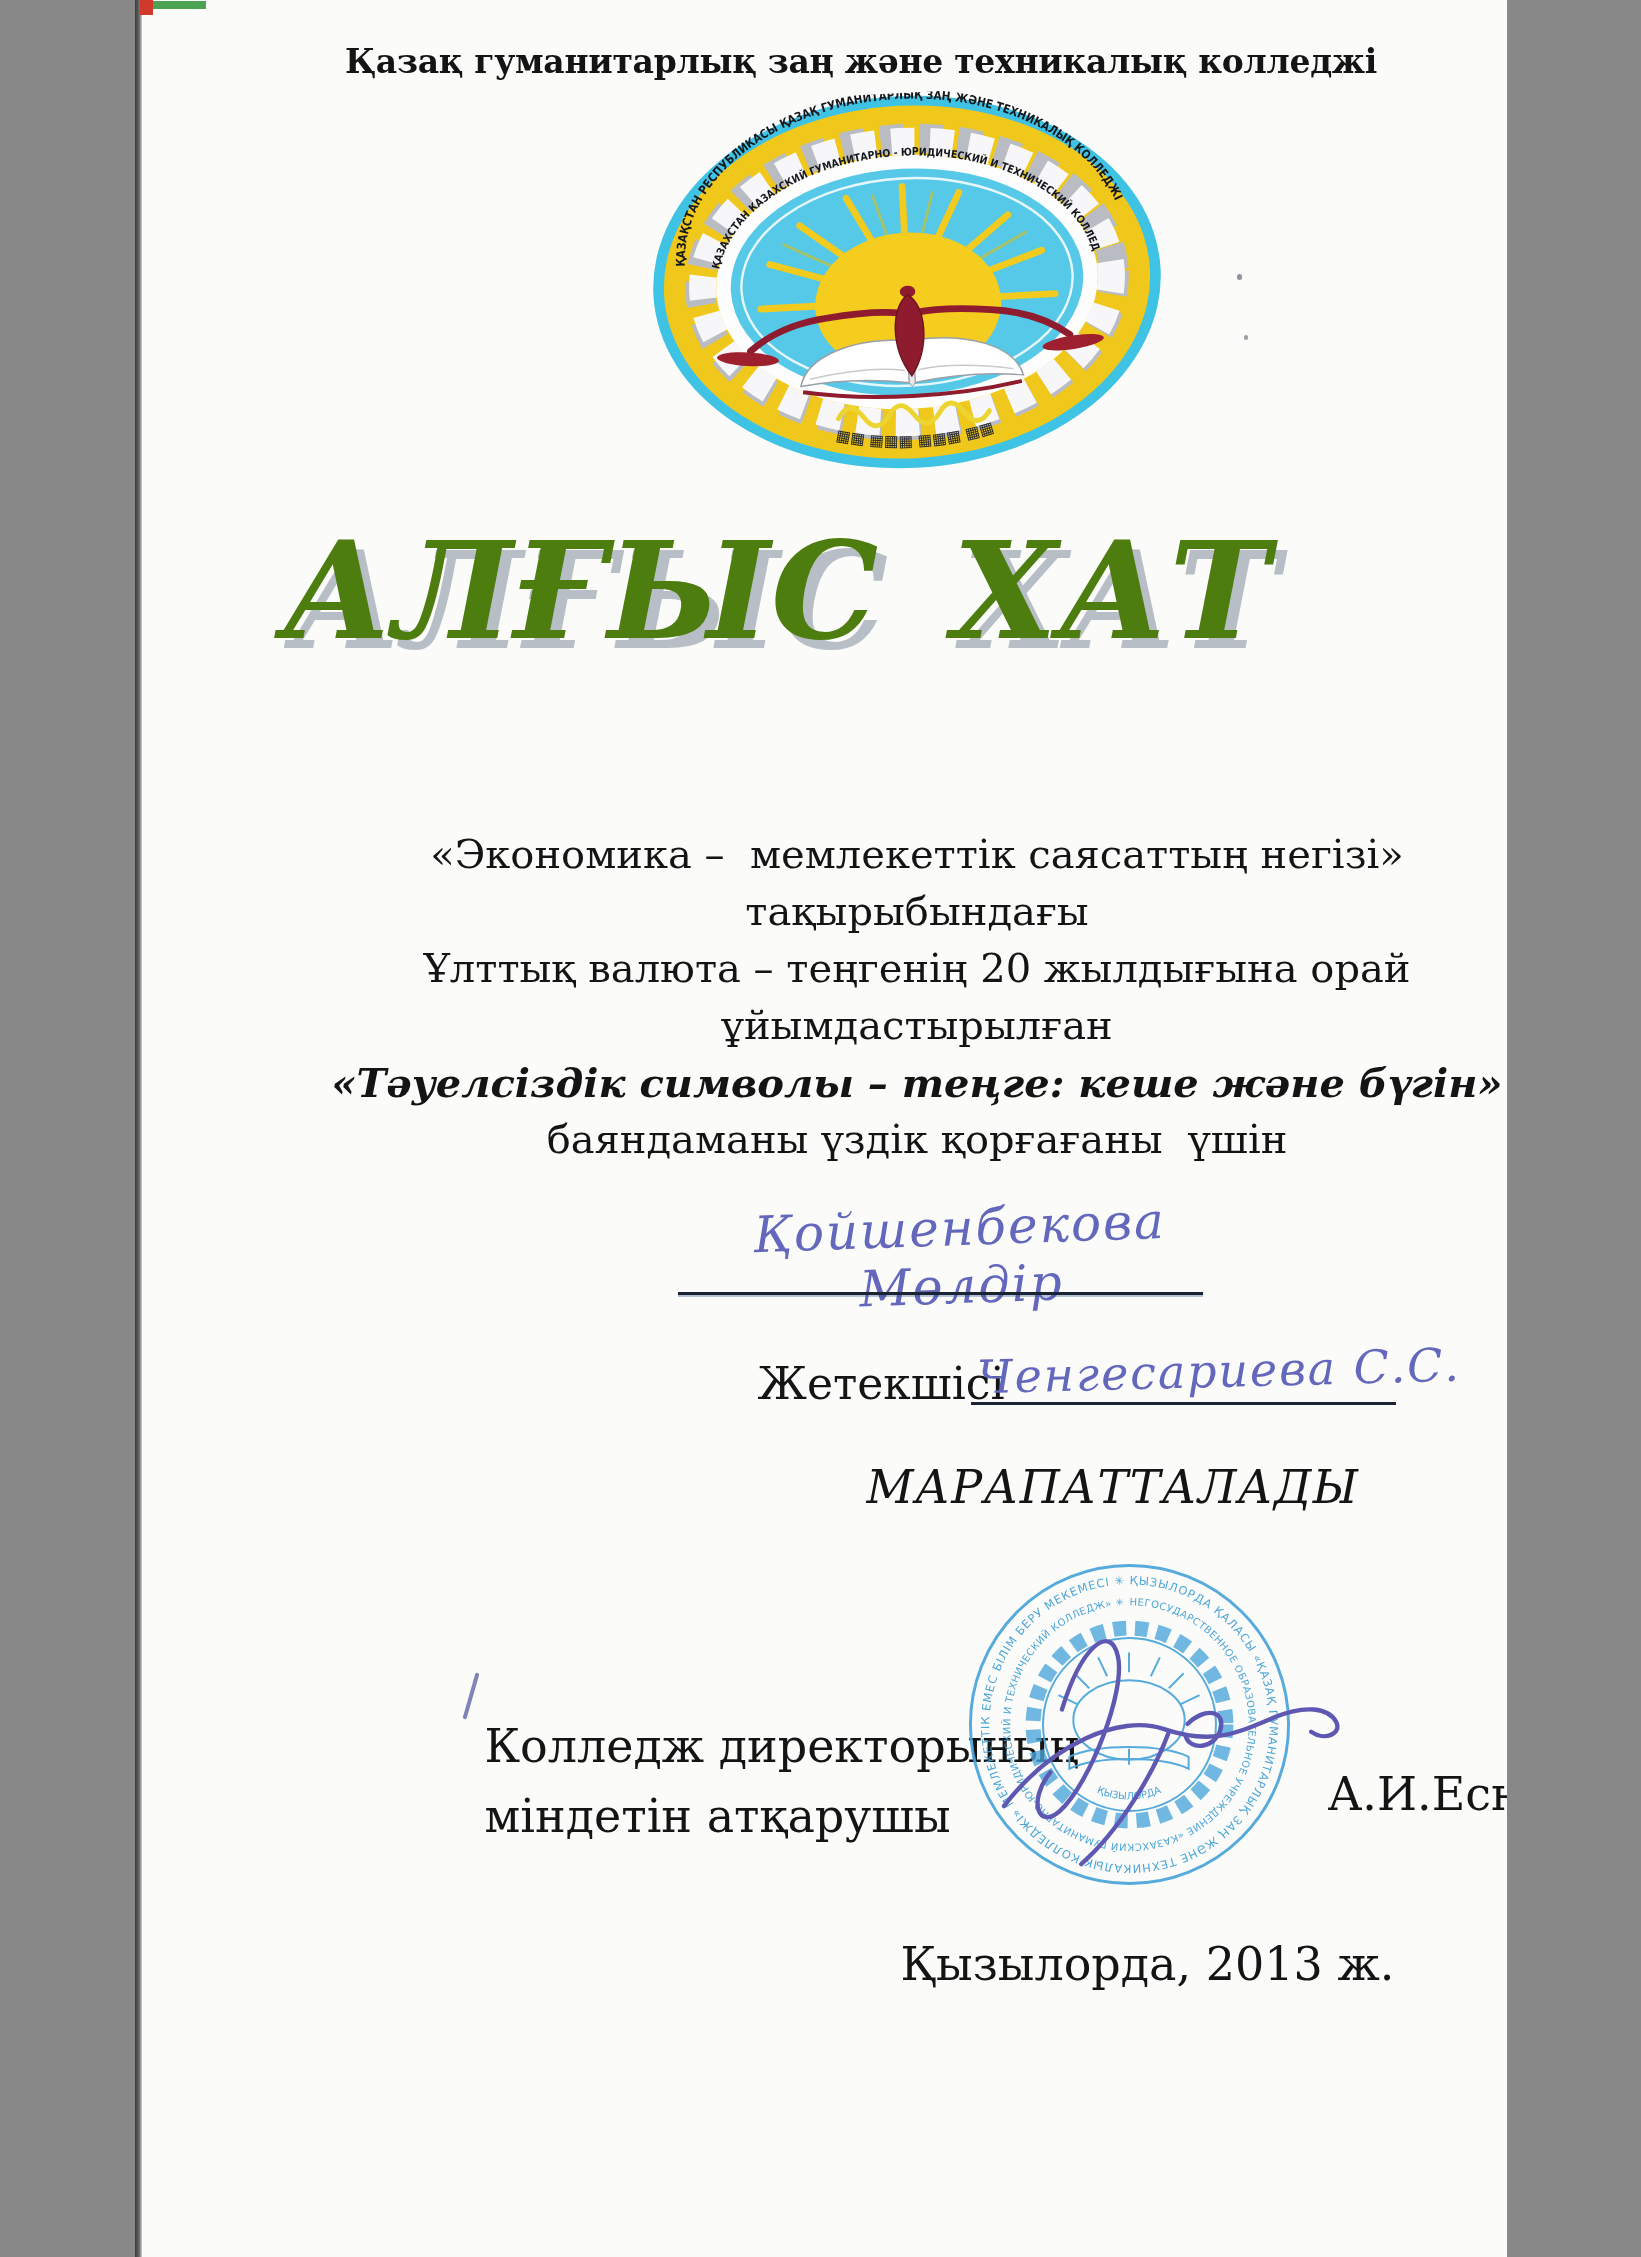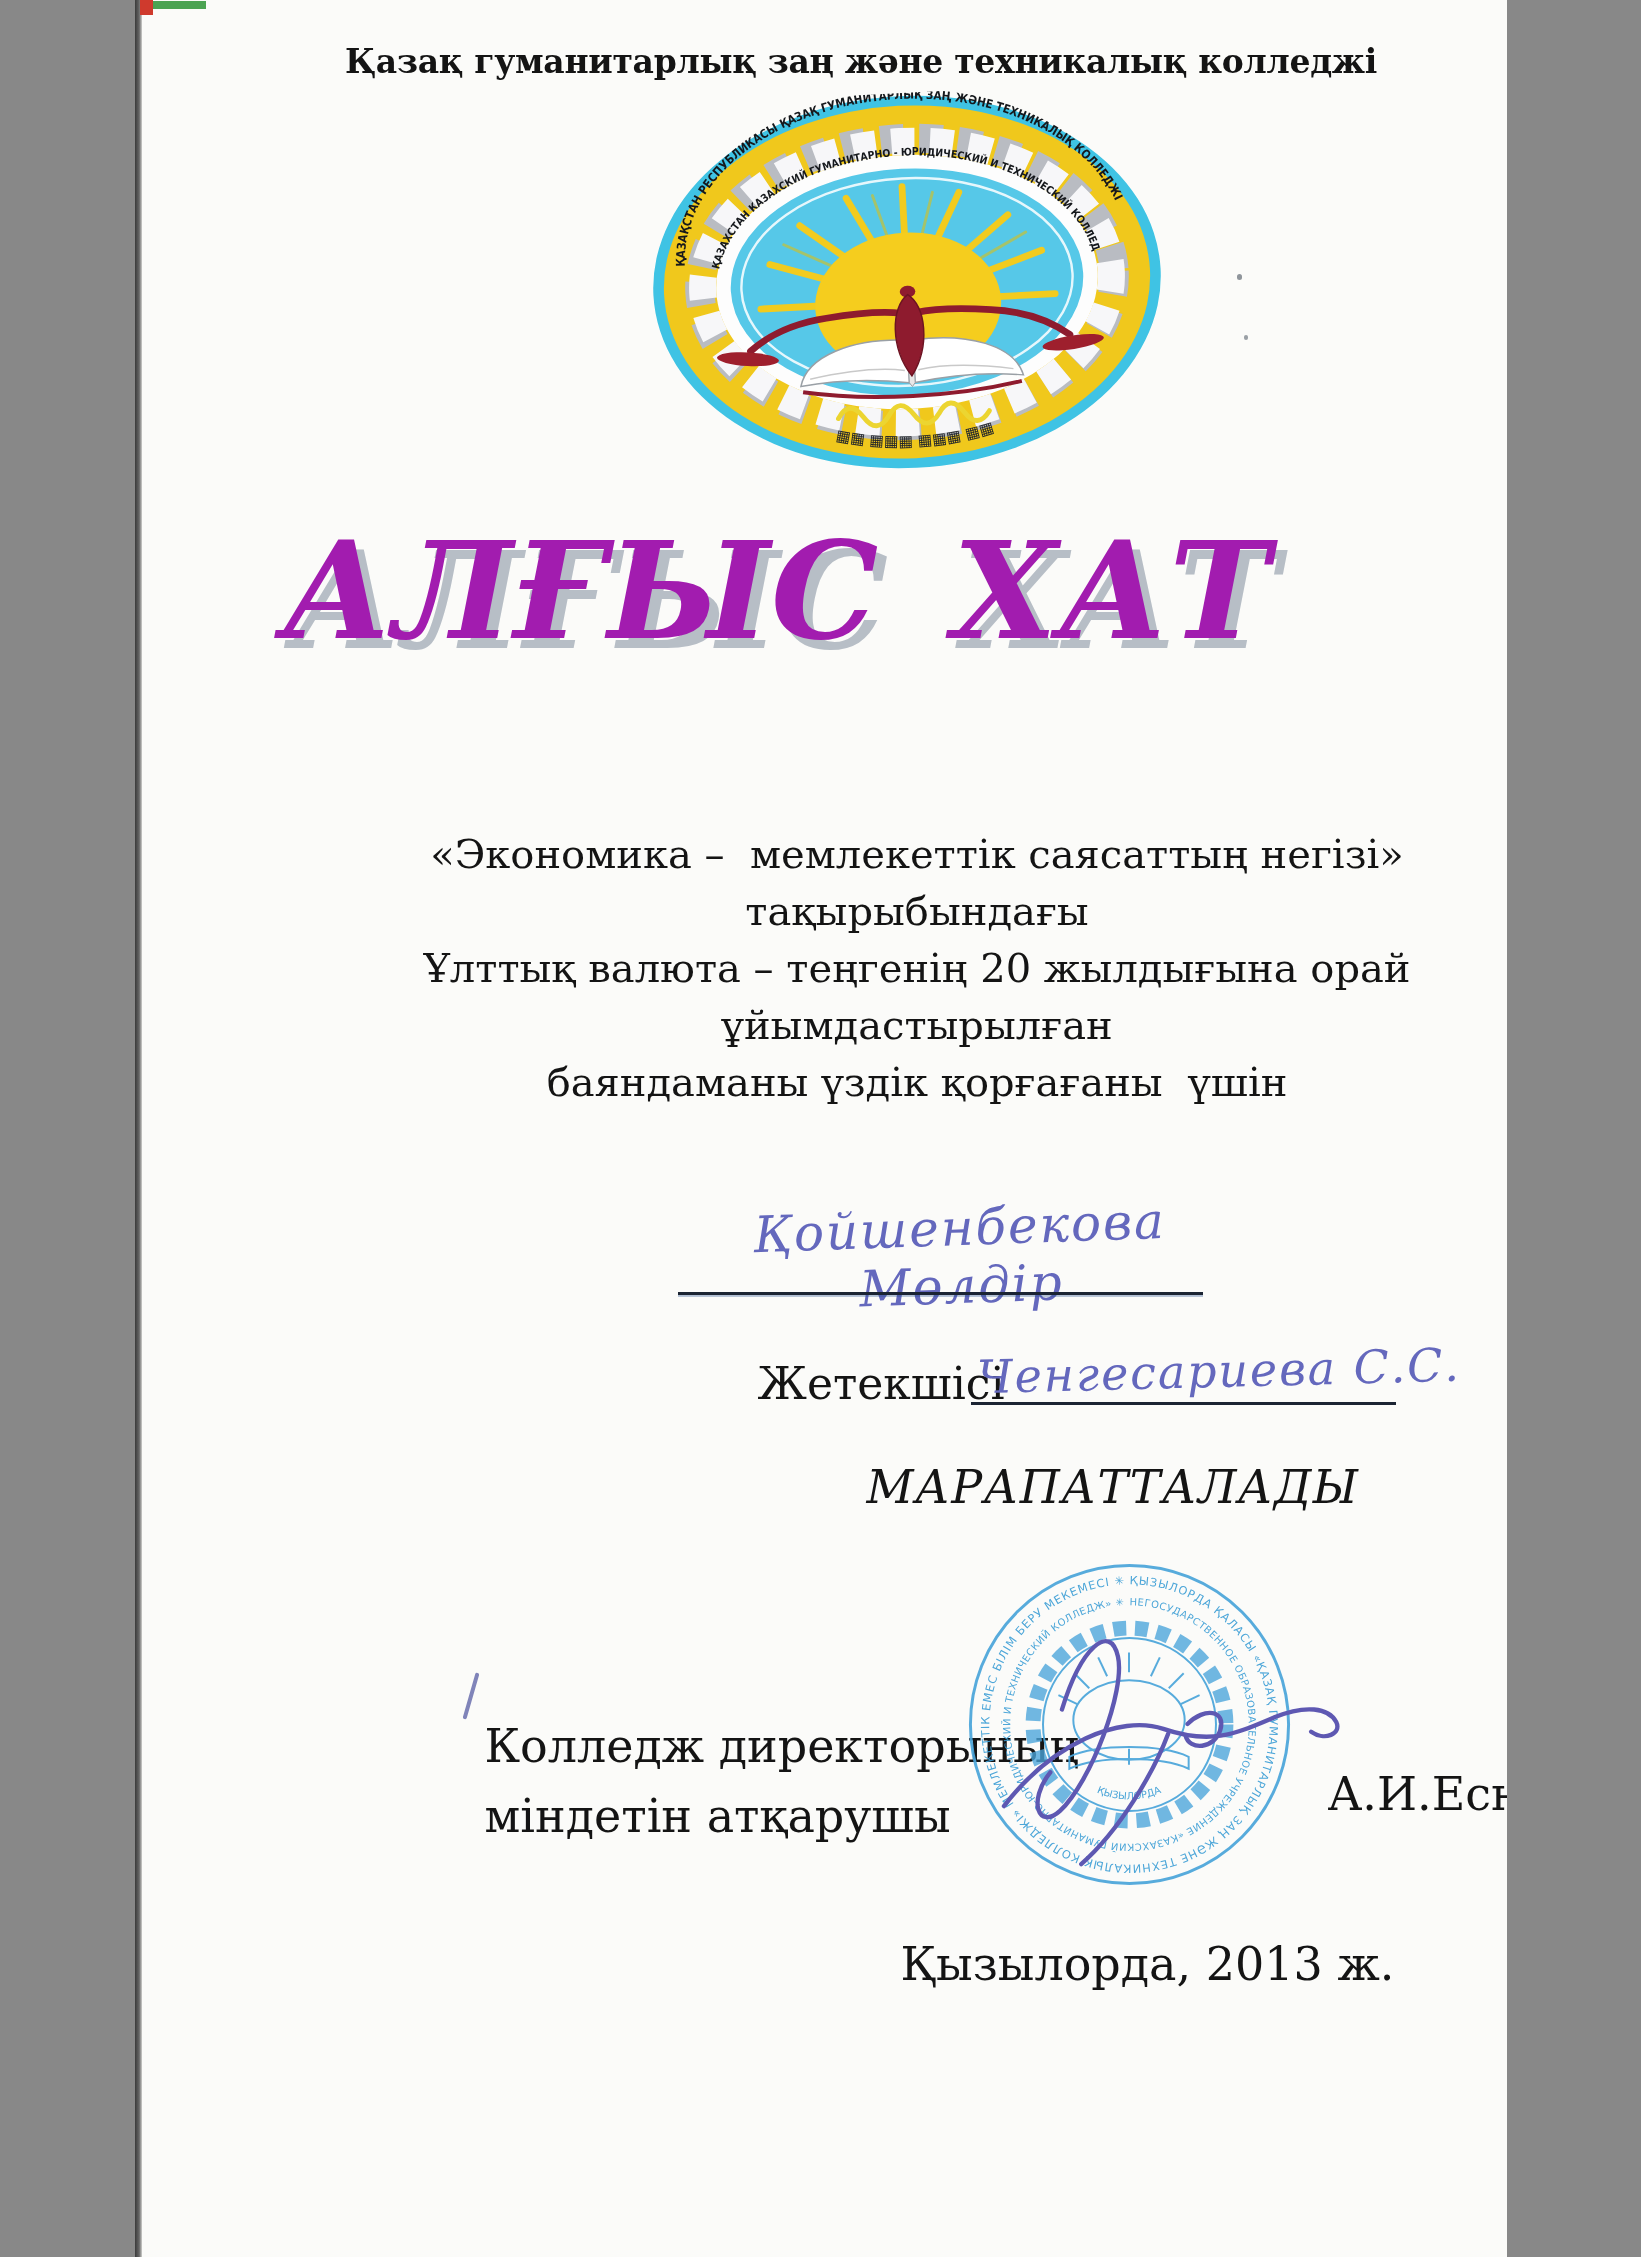--- a/index.html
+++ b/index.html
@@ -23,21 +23,21 @@
     transform:rotate(16deg);border-radius:1.9px;opacity:.85;}
 
   .header{left:0;top:42px;width:1453px;text-align:center;
     font-size:33px;font-weight:bold;letter-spacing:-0.3px;}
 
   .emblem{left:515px;top:93px;width:514px;height:378px;transform:rotate(-3deg);}
   .emblem svg{width:100%;height:100%;}
 
   .title{left:0;top:514px;width:1284px;margin:0;text-align:center;
     font-size:135px;line-height:154px;font-weight:bold;font-style:italic;
-    color:#a21caf;letter-spacing:1px;word-spacing:25px;
+    color:#4d7c0f;letter-spacing:1px;word-spacing:25px;
     text-shadow:9.7px 9.7px 0 #b7bec6;}
 
   .body-block{left:126px;top:826px;width:1313px;text-align:center;
     font-size:40px;line-height:57px;}
   .body-line.em{font-weight:bold;font-style:italic;}
 
   .hand{font-style:italic;color:#6468bd;font-weight:500;letter-spacing:1.9px;}
   .recipient{left:555px;top:1199px;width:541px;text-align:center;
     font-size:50px;transform:rotate(-2deg);}
   .u-line{height:2.9px;background:#1b2433;}
@@ -139,20 +139,21 @@
       </text>
     </svg>
   </div>
 
   <h1 class="abs title">АЛҒЫС ХАТ</h1>
 
   <div class="abs body-block">
     <div class="body-line keepws">«Экономика –  мемлекеттік саясаттың негізі» тақырыбындағы</div>
     <div class="body-line keepws">Ұлттық валюта – теңгенің 20 жылдығына орай</div>
     <div class="body-line keepws">ұйымдастырылған</div>
+    <div class="body-line em keepws">«Тәуелсіздік символы – теңге: кеше және бүгін»</div>
     <div class="body-line keepws">баяндаманы үздік қорғағаны  үшін</div>
   </div>
 
   <div class="abs recipient hand">Қойшенбекова Мөлдір</div>
   <div class="abs u-line recipient-underline"></div>
 
   <div class="abs supervisor-label">Жетекшісі</div>
   <div class="abs u-line supervisor-underline"></div>
   <div class="abs supervisor-name hand">Ченгесариева С.С.</div>
 

